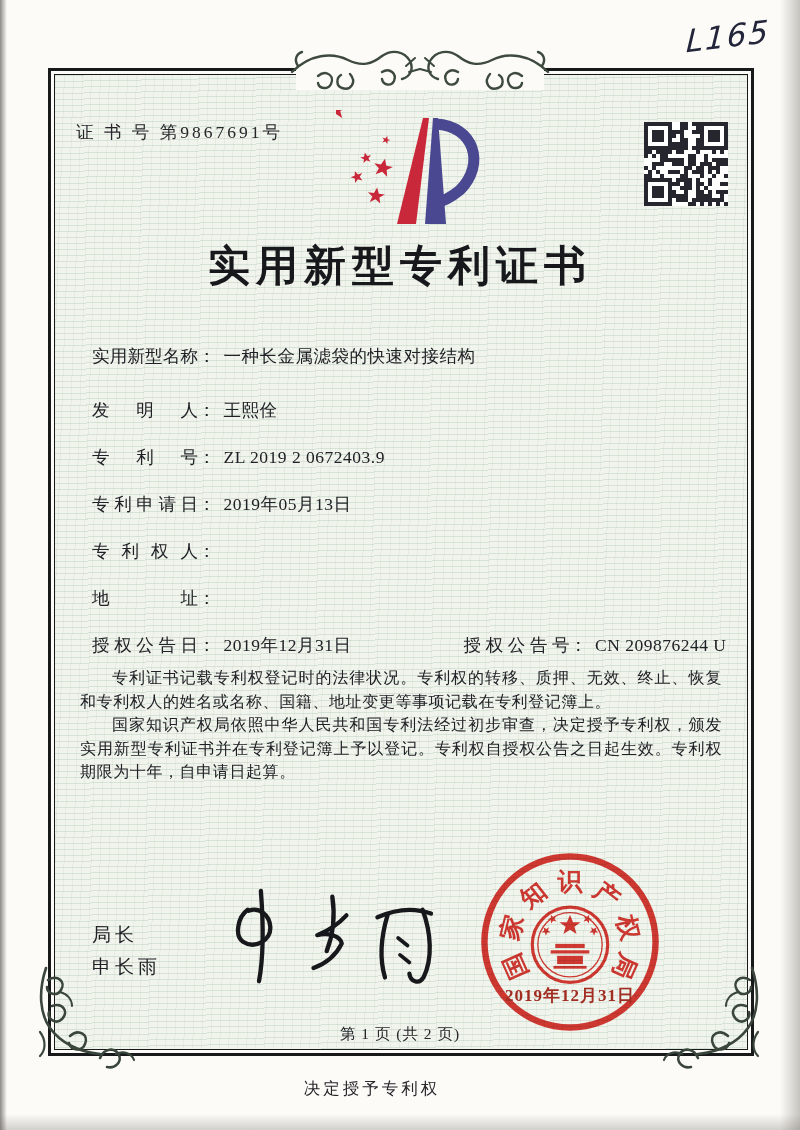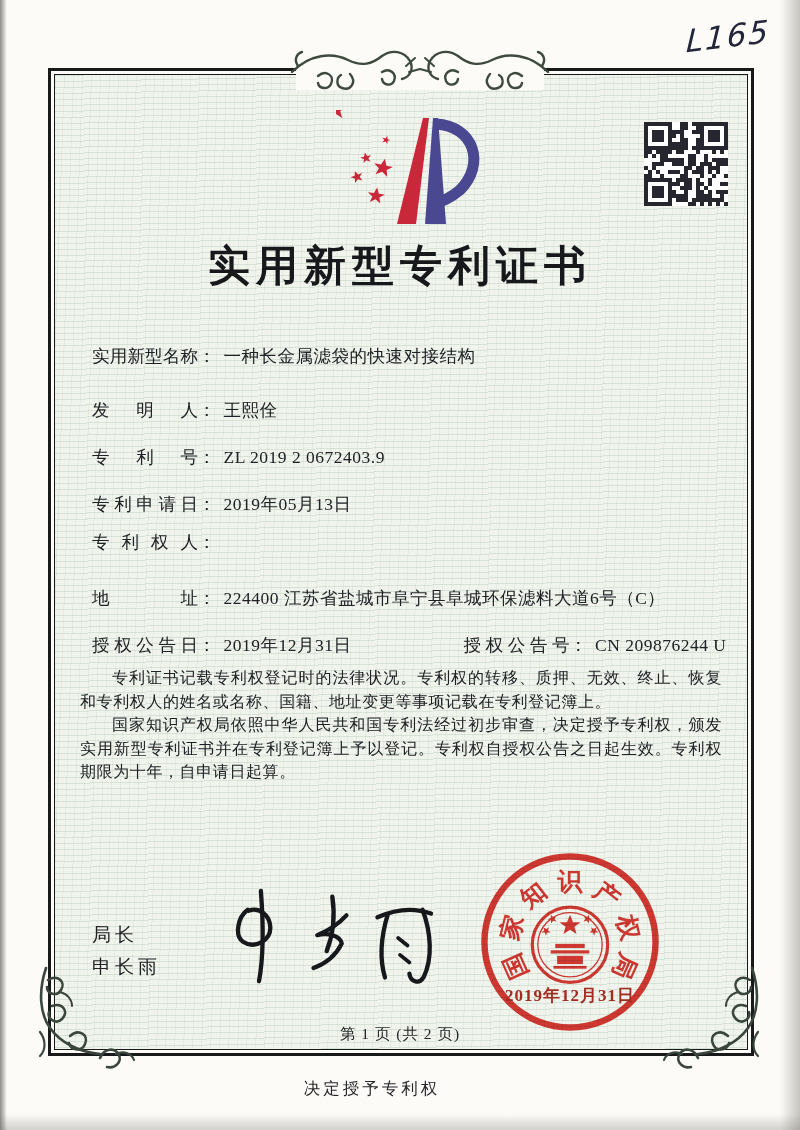--- a/index.html
+++ b/index.html
@@ -110,20 +110,21 @@
       <path d="M74,96 c4,-10 15,-11 19,-3 c3,7 -4,14 -12,12"></path>
       <path d="M90,92 c8,-4 16,0 18,6" stroke-width="2.2"></path>
       <path d="M14,70 c6,8 6,18 0,24" stroke-width="2.2"></path>
       <path d="M34,30 c8,2 12,8 12,14" stroke-width="2"></path>
     </g>
   </svg>
   <svg class="ornament-br" width="118" height="118" viewBox="0 0 118 118">
     <use href="#cfl" transform="translate(118,0) scale(-1,1)"></use>
   </svg>
 
+  <div class="cert-no">证 书 号 第9867691号</div>
 
   <svg class="logo" width="150" height="128" viewBox="0 0 150 128">
     <g fill="#c9273a">
       <polygon id="star" points="0,-10 2.9,-3.1 10,-3.1 4.2,1.2 6.2,8.1 0,4 -6.2,8.1 -4.2,1.2 -10,-3.1 -2.9,-3.1"></polygon>
       <use href="#star" transform="translate(50,30) scale(0.42) rotate(18)"></use>
       <use href="#star" transform="translate(30,48) scale(0.55) rotate(-12)"></use>
       <use href="#star" transform="translate(47,58) scale(0.95) rotate(12)"></use>
       <use href="#star" transform="translate(21,67) scale(0.62) rotate(-20)"></use>
       <use href="#star" transform="translate(40,86) scale(0.85) rotate(8)"></use>
       <polygon points="87,8 93,8 80,114 61,114"></polygon>
@@ -407,28 +408,27 @@
     <div class="frow" style="top:107px">
       <span class="flabel">专利号</span>
         <span class="fcolon">：</span>
         <span class="fvalue">ZL 2019 2 0672403.9</span>
     </div>
     <div class="frow" style="top:154px">
       <span class="flabel">专利申请日</span>
         <span class="fcolon">：</span>
         <span class="fvalue">2019年05月13日</span>
     </div>
-    <div class="frow" style="top:192px">
+    <div class="frow" style="top:201px">
       <span class="flabel">专利权人</span>
         <span class="fcolon">：</span>
     </div>
     <div class="frow" style="top:248px">
       <span class="flabel">地址</span>
         <span class="fcolon">：</span>
-        <span class="fvalue">224400 江苏省盐城市阜宁县阜城环保滤料大道6号（C）</span>
     </div>
     <div class="frow" style="top:295px">
       <span class="flabel">授权公告日</span>
         <span class="fcolon">：</span>
         <span class="fvalue w-fixed">2019年12月31日</span>
       <span class="flabel pair2">授权公告号</span>
         <span class="fcolon">：</span>
         <span class="fvalue">CN 209876244 U</span>
     </div>
   </div>

